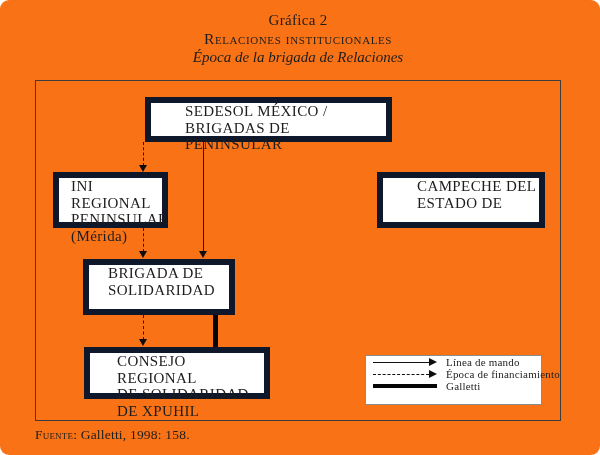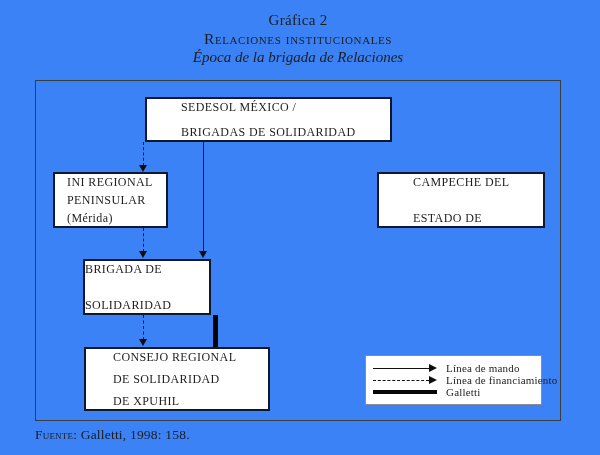--- a/index.html
+++ b/index.html
@@ -1,38 +1,38 @@
 <!DOCTYPE html>
 <html><head>
 <meta charset="utf-8">
 <style>
   * { margin:0; padding:0; box-sizing:border-box; }
   html,body { background:#ffffff; }
   .page {
-    position:relative; width:600px; height:455px; background:#3b82f6;
-    font-family:"Liberation Serif", serif; color:#1d1d1d; overflow:hidden;
+    position:relative; width:600px; height:455px; background:#f97316;
+    font-family:"Liberation Serif", serif; color:#1d1d1d; overflow:hidden;border-radius:9px;
   }
   
   .title-block { position:absolute; left:35px; top:11px; width:526px; text-align:center; }
   .title-line1 { font-size:15px; line-height:19px; letter-spacing:0.3px; }
   .title-line2 { font-variant:small-caps; font-size:15.5px; line-height:18px; letter-spacing:0.6px; }
   .title-line3 { font-style:italic; font-size:15px; line-height:18px; }
   
   .frame { position:absolute; left:35px; top:80px; width:526px; height:341px; border:1px solid #3c3c3c; }
   
   .node {
-    position:absolute; border:2px solid #0f172a; background:#ffffff;
-    font-size:12px; line-height:16.5px; letter-spacing:0.4px;
-    display:flex; flex-direction:column; justify-content:space-between;
+    position:absolute; border:6px solid #0f172a; background:#ffffff;
+    font-size:15px; line-height:16.5px; letter-spacing:0.4px;
+    display:flex; flex-direction:column; justify-content:flex-start;
   }
   .node-sedesol  { left:145px; top:97px;  width:247px; height:45px; padding-left:34px; }
   .node-ini      { left:53px;  top:172px; width:115px; height:56px; padding-left:12px; }
   .node-gobierno { left:377px; top:172px; width:168px; height:56px; padding-left:34px; }
-  .node-brigada  { left:83px;  top:259px; width:128px; height:56px; }
-  .node-consejo  { left:84px;  top:347px; width:186px; height:64px; padding-left:27px; }
+  .node-brigada  { left:83px;  top:259px; width:152px; height:56px; padding-left:19px; }
+  .node-consejo  { left:84px;  top:347px; width:186px; height:52px; padding-left:27px; }
   
   .vline { position:absolute; width:0; }
   .vline.solid  { border-left:1.5px solid #1a1a1a; }
   .vline.dashed { border-left:1.5px dashed #1a1a1a; }
   .vthick { position:absolute; width:4.5px; background:#050505; }
   .arrow-down {
     position:absolute; width:0; height:0;
     border-left:4.5px solid transparent; border-right:4.5px solid transparent;
     border-top:7.5px solid #0d0d0d;
   }
@@ -42,21 +42,21 @@
   .a-sedesol-brigada  { left:199px; top:251px; }
   .c-ini-brigada      { left:143px; top:228px; height:24px; }
   .a-ini-brigada      { left:139px; top:251px; }
   .c-brigada-consejo  { left:143px; top:315px; height:25px; }
   .a-brigada-consejo  { left:139px; top:339px; }
   .c-conflict         { left:213px; top:315px; height:32px; }
   
   .legend {
     position:absolute; left:365px; top:355px; width:177px; height:50px;
     border:1px solid #8c8c8c; background:#ffffff;
-    display:flex; flex-direction:column; justify-content:center; padding-left:7px;
+    display:flex; flex-direction:column; justify-content:flex-start; padding-left:7px;
   }
   .legend-row { display:flex; align-items:center; height:12px; }
   .legend-sample { width:66px; display:flex; align-items:center; flex:none; }
   .ls-solid  { width:56px; height:0; border-top:1.2px solid #111; }
   .ls-dashed { width:56px; height:0; border-top:1.2px dashed #111; }
   .ls-thick  { width:64px; height:4px; background:#050505; }
   .ls-arrow  { width:0; height:0; border-top:4px solid transparent;
                border-bottom:4px solid transparent; border-left:8.5px solid #0d0d0d; }
   .legend-label { font-size:11px; letter-spacing:0.2px; margin-left:7px; white-space:nowrap; }
   
@@ -71,21 +71,21 @@
   <div class="title-block">
     <div class="title-line1">Gráfica 2</div>
     <div class="title-line2">Relaciones institucionales</div>
     <div class="title-line3">Época de la brigada de Relaciones</div>
   </div>
 
   <div class="frame"></div>
 
   <div class="node node-sedesol">
     <div>SEDESOL MÉXICO /</div>
-    <div>BRIGADAS DE SOLIDARIDAD</div>
+    <div>BRIGADAS DE PENINSULAR</div>
   </div>
 
   <div class="node node-ini">
     <div>INI REGIONAL</div>
     <div>PENINSULAR</div>
     <div>(Mérida)</div>
   </div>
 
   <div class="node node-gobierno">
     <div>CAMPECHE DEL</div>
@@ -123,21 +123,21 @@
         <span class="ls-solid"></span>
           <span class="ls-arrow"></span>
       </span>
       <span class="legend-label">Línea de mando</span>
     </div>
     <div class="legend-row">
       <span class="legend-sample">
         <span class="ls-dashed"></span>
           <span class="ls-arrow"></span>
       </span>
-      <span class="legend-label">Línea de financiamiento</span>
+      <span class="legend-label">Época de financiamiento</span>
     </div>
     <div class="legend-row">
       <span class="legend-sample">
         <span class="ls-thick"></span>
       </span>
       <span class="legend-label">Galletti</span>
     </div>
   </div>
 
   <div class="source">

